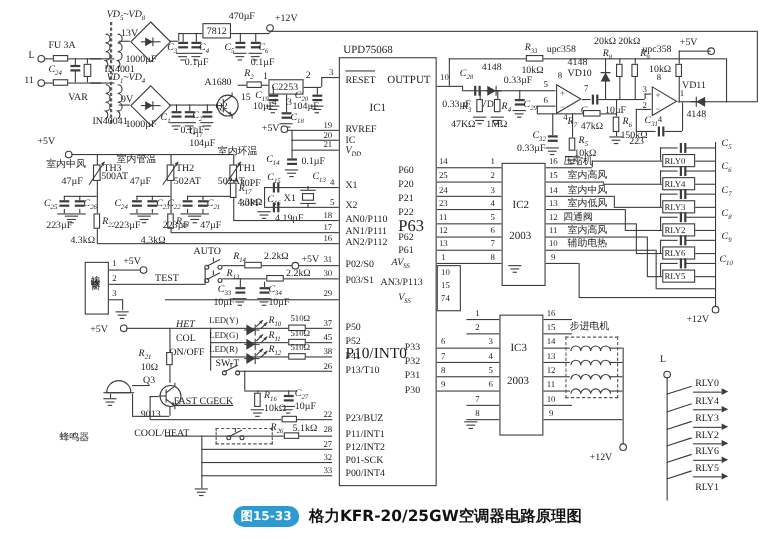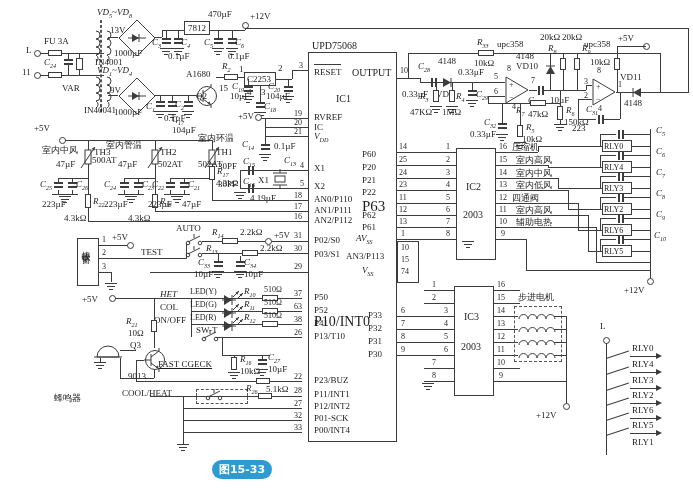--- a/index.html
+++ b/index.html
@@ -23,20 +23,21 @@
       border-radius:10px;color:#fff;font:bold 11px "DejaVu Sans","Liberation Sans",sans-serif;
       text-align:center;line-height:19px;}
   #caption-title{position:absolute;left:281px;top:461px;color:#111;
       font:bold 14px "DejaVu Sans","Liberation Sans",sans-serif;}
 </style>
 </head>
 <body>
 
 <div id="stage">
   <div id="caption-badge">图15-33</div>
+  <div id="caption-title">格力KFR-20/25GW空调器电路原理图</div>
 <div class="term" style="left: 34px; top: 50px;"></div>
     <div class="term" style="left: 34px; top: 72px;"></div>
     <div class="lb" style="left: 26px; top: 46px; font-size: 9px;">L</div>
     <div class="lb" style="left: 22px; top: 68px; font-size: 9px;">11</div>
     <div class="w" style="left: 40px; top: 53px; width: 64px; height: 1px;"></div>
     <div class="w" style="left: 40px; top: 75px; width: 64px; height: 1px;"></div>
     <div class="bx fill" style="left: 48px; top: 50px; width: 14px; height: 6px;"></div>
     <div class="bx fill" style="left: 48px; top: 72px; width: 14px; height: 6px;"></div>
     <div class="lb" style="left: 44px; top: 37px; font-size: 9px;">FU 3A</div>
     <div class="w" style="left: 68px; top: 53px; width: 1px; height: 7px;"></div>
@@ -267,21 +268,21 @@
     <div class="lb" style="left: 294px; top: 128px; font-size: 8px;">21</div>
     <div class="lb" style="left: 300px; top: 162px; font-size: 8px;">4</div>
     <div class="lb" style="left: 300px; top: 180px; font-size: 8px;">5</div>
     <div class="lb" style="left: 294px; top: 192px; font-size: 8px;">18</div>
     <div class="lb" style="left: 294px; top: 203px; font-size: 8px;">17</div>
     <div class="lb" style="left: 294px; top: 213px; font-size: 8px;">16</div>
     <div class="lb" style="left: 294px; top: 232px; font-size: 8px;">31</div>
     <div class="lb" style="left: 294px; top: 245px; font-size: 8px;">30</div>
     <div class="lb" style="left: 294px; top: 263px; font-size: 8px;">29</div>
     <div class="lb" style="left: 294px; top: 290px; font-size: 8px;">37</div>
-    <div class="lb" style="left: 294px; top: 303px; font-size: 8px;">63</div>
+    <div class="lb" style="left: 294px; top: 303px; font-size: 8px;">45</div>
     <div class="lb" style="left: 294px; top: 316px; font-size: 8px;">38</div>
     <div class="lb" style="left: 294px; top: 329px; font-size: 8px;">26</div>
     <div class="lb" style="left: 294px; top: 373px; font-size: 8px;">22</div>
     <div class="lb" style="left: 294px; top: 387px; font-size: 8px;">28</div>
     <div class="lb" style="left: 294px; top: 400px; font-size: 8px;">27</div>
     <div class="lb" style="left: 294px; top: 412px; font-size: 8px;">32</div>
     <div class="lb" style="left: 294px; top: 424px; font-size: 8px;">33</div>
     <div class="lb" style="left: 400px; top: 67px; font-size: 8px;">10</div>
     <div class="w" style="left: 261px; top: 118px; width: 47px; height: 1px;"></div>
     <div class="w" style="left: 265px; top: 127px; width: 43px; height: 1px;"></div>

